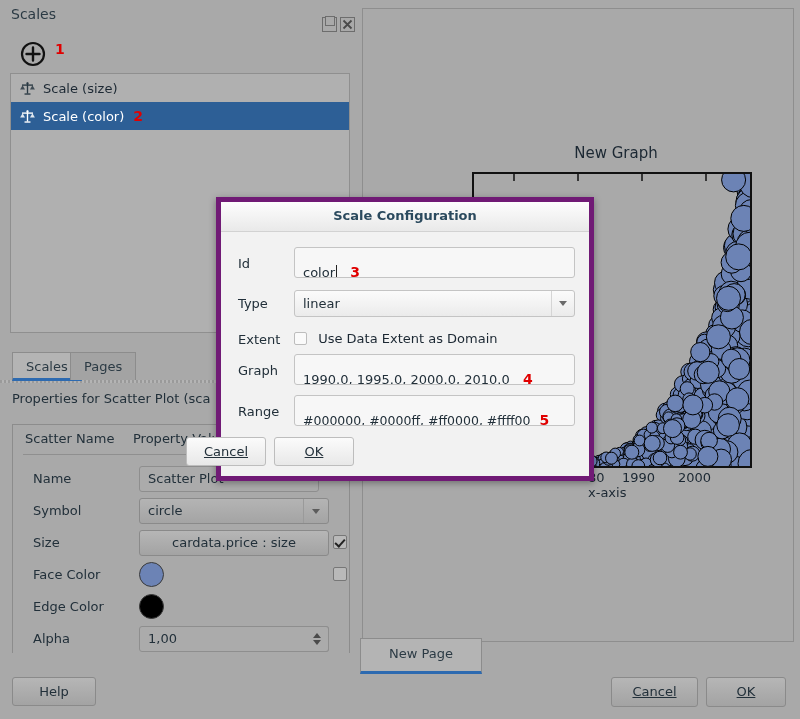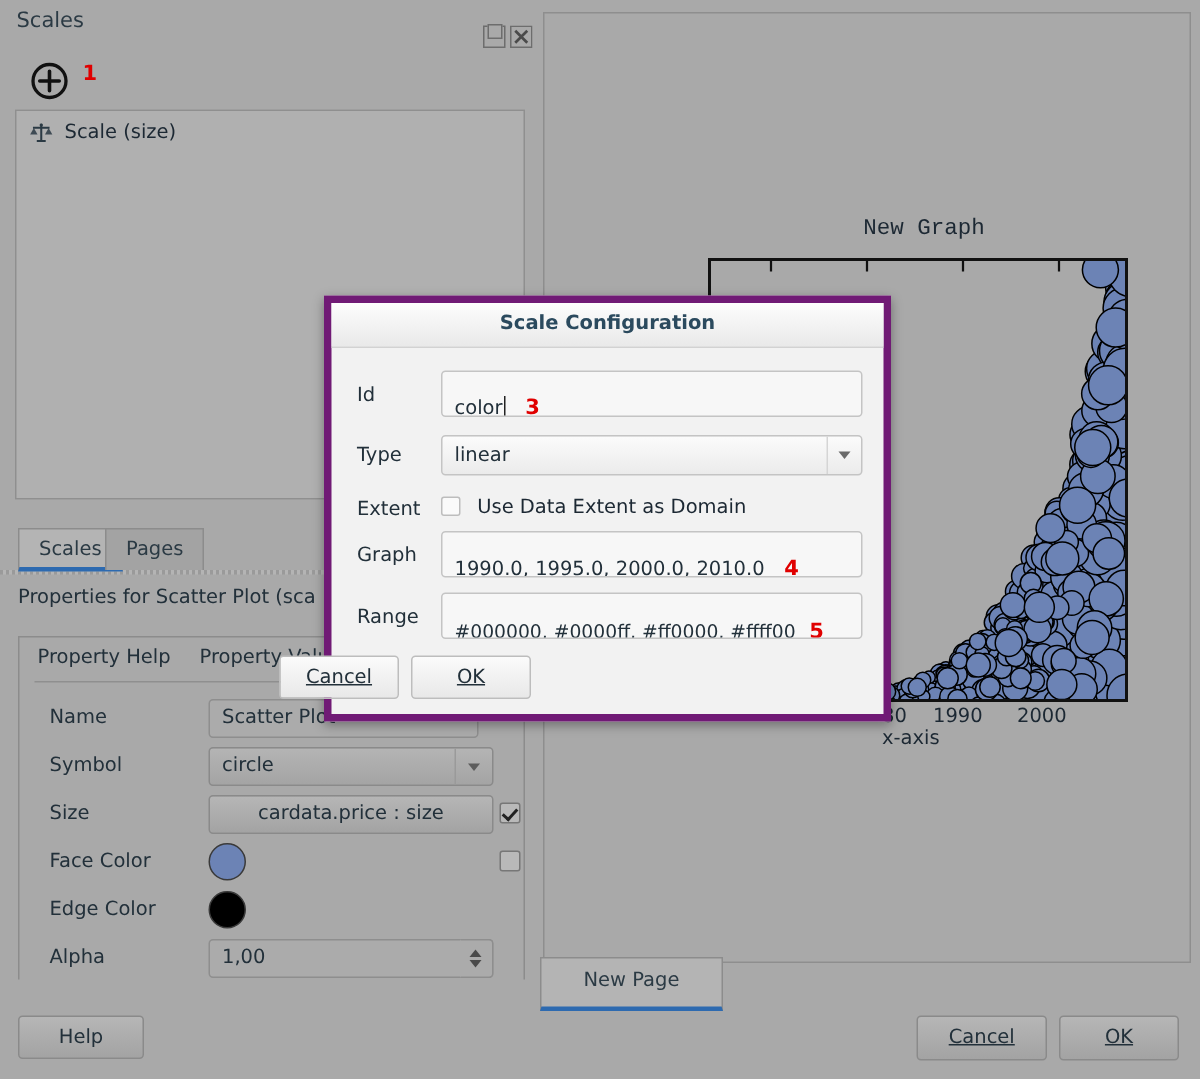--- a/index.html
+++ b/index.html
@@ -76,21 +76,21 @@
      border-left:none;border-radius:0 3px 3px 0;background:#ababab;box-sizing:border-box;cursor:pointer;}
   .spin .up,.spin .dn{position:absolute;left:6px;width:0;height:0;}
   .spin .up{top:6px;border-left:4px solid transparent;border-right:4px solid transparent;border-bottom:5px solid #4a4a4a;}
   .spin .dn{bottom:6px;border-left:4px solid transparent;border-right:4px solid transparent;border-top:5px solid #4a4a4a;}
 
   
   #help-button{left:12px;top:677px;width:84px;height:29px;line-height:27px;}
 
   
   #canvas-area{left:362px;top:8px;width:430px;height:632px;background:#a9a9a9;border:1px solid #8e8e8e;}
-  #graph-title{left:556px;top:144px;width:120px;text-align:center;font-size:15px;color:#1c2833;font-family:Liberation Mono, monospace;}
+  #graph-title{left:556px;top:144px;width:120px;text-align:center;font-size:15px;color:#1c2833;}
   #plot-frame{left:472px;top:172px;width:280px;height:296px;border:2px solid #111;box-sizing:border-box;
      background:#a9a9a9;overflow:hidden;}
   #plot-svg{position:absolute;left:0;top:0;}
   .xtick{position:absolute;top:470px;font-size:13px;color:#1c2833;}
   #xaxis-label{left:588px;top:485px;font-size:13px;color:#1c2833;}
 
   
   #page-tab{left:360px;top:638px;height:36px;line-height:30px;padding:0 28px;box-sizing:border-box;
      background:#b4b4b4;border:1px solid #8c8c8c;border-bottom:3px solid #2d6ab0;
      font-size:13px;color:#2b3a44;cursor:pointer;}
@@ -826,34 +826,46 @@
         <svg class="scale-icon" viewBox="0 0 20 20">
           <path d="M10 3 V16" stroke="#2b3a44" stroke-width="1.6"></path>
           <path d="M3.5 6 H16.5" stroke="#2b3a44" stroke-width="1.6"></path>
           <circle cx="10" cy="4" r="1.3" fill="#2b3a44"></circle>
           <path d="M6.5 16.5 H13.5" stroke="#2b3a44" stroke-width="1.6"></path>
           <path d="M1.3 11.3 L4.2 6.3 L7.1 11.3 Z" fill="#2b3a44" opacity=".85"></path>
           <path d="M12.9 11.3 L15.8 6.3 L18.7 11.3 Z" fill="#2b3a44" opacity=".85"></path>
         </svg>
         <span class="scale-label">Scale (size)</span>
       </div>
+      <div class="scale-row selected">
+        <svg class="scale-icon" viewBox="0 0 20 20">
+          <path d="M10 3 V16" stroke="#ffffff" stroke-width="1.6"></path>
+          <path d="M3.5 6 H16.5" stroke="#ffffff" stroke-width="1.6"></path>
+          <circle cx="10" cy="4" r="1.3" fill="#ffffff"></circle>
+          <path d="M6.5 16.5 H13.5" stroke="#ffffff" stroke-width="1.6"></path>
+          <path d="M1.3 11.3 L4.2 6.3 L7.1 11.3 Z" fill="#ffffff" opacity=".85"></path>
+          <path d="M12.9 11.3 L15.8 6.3 L18.7 11.3 Z" fill="#ffffff" opacity=".85"></path>
+        </svg>
+        <span class="scale-label">Scale (color)</span>
+        <span class="red-num">2</span>
+      </div>
     </div>
 </div>
 
 <div class="abs" id="dock-tab-underline"></div>
 <div class="abs" id="dock-tabs">
   <div class="dock-tab active" id="tab-scales">Scales</div>
   <div class="dock-tab" id="tab-pages">Pages</div>
 </div>
 
 <div class="abs" id="props-caption">Properties for Scatter Plot (sca</div>
 
 <div class="abs" id="props-table">
   <div id="props-header">
-    <div class="hcell" id="ph-name">Property Help</div>
+    <div class="hcell" id="ph-name">Scatter Name</div>
     <div class="hcell" id="ph-value">Property Valu</div>
     <div id="props-header-rule"></div>
   </div>
   <div id="props-rows">
       <div class="prow" style="top: 38px;">
         <span class="plabel">Name</span>
         <div class="pfield qt-input" style="top:3px;width:180px;">Scatter Plot</div>
       </div>
       <div class="prow" style="top: 70px;">
         <span class="plabel">Symbol</span>

